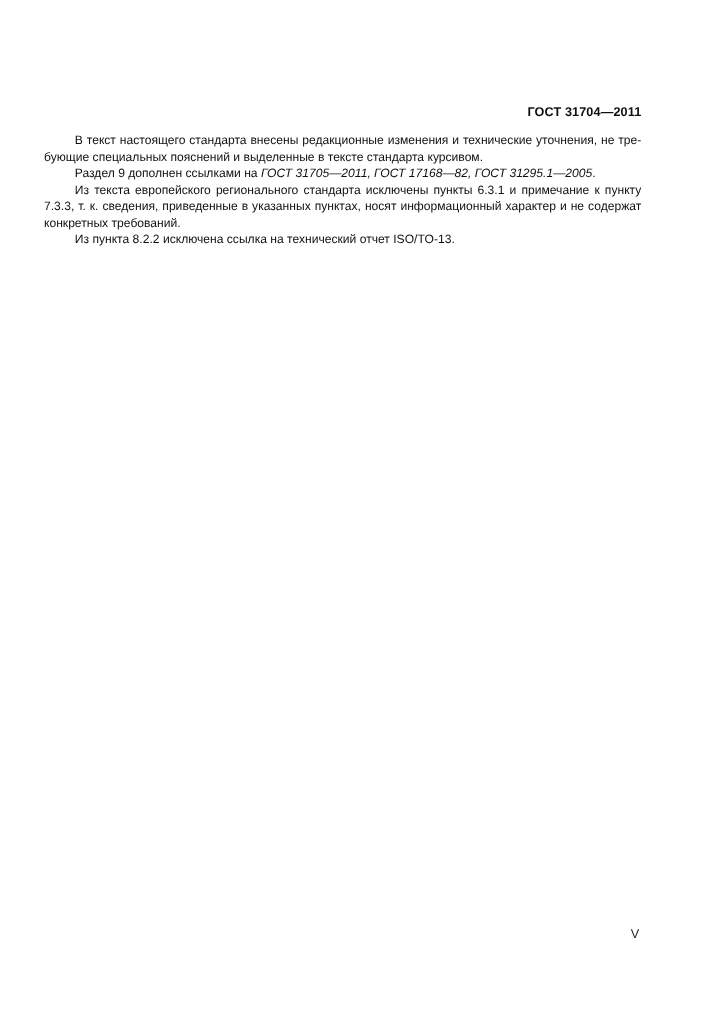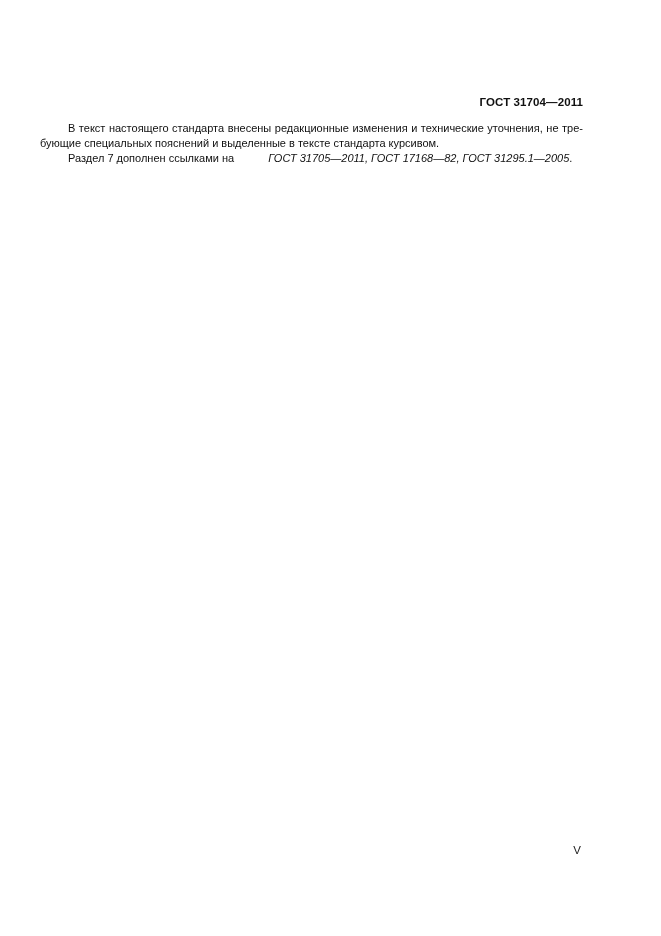--- a/index.html
+++ b/index.html
@@ -48,21 +48,21 @@
     left: 40px;
     right: 78px;
     font-size: 11px;
     line-height: 15px;
     text-align: justify;
     hyphens: manual;
   }
   .content p.para {
     text-indent: 28px;
   }
-  .it { font-style: italic; margin-left: 31px; }
+  .it { font-style: italic; }
   .page-number {
     position: absolute;
     top: 843px;
     left: 40px;
     right: 80px;
     text-align: right;
     font-size: 11.5px;
     line-height: 14px;
     color: #222;
   }
@@ -70,18 +70,20 @@
 </head>
 <body>
 
 <div class="page">
 
   <div class="running-header">ГОСТ 31704—2011</div>
 
 
   <div class="content">
       <p class="para"><span>В текст настоящего стандарта внесены редакционные изменения и технические уточнения, не тре­бующие специальных пояснений и выделенные в тексте стандарта курсивом.</span></p>
-      <p class="para"><span>Раздел 7 дополнен ссылками на </span><span class="it">ГОСТ 31705—2011, ГОСТ 17168—82, ГОСТ 31295.1—2005</span><span>.</span></p>
+      <p class="para"><span>Раздел 9 дополнен ссылками на </span><span class="it">ГОСТ 31705—2011, ГОСТ 17168—82, ГОСТ 31295.1—2005</span><span>.</span></p>
+      <p class="para"><span>Из текста европейского регионального стандарта исключены пункты 6.3.1 и примечание к пун­кту 7.3.3, т. к. сведения, приведенные в указанных пунктах, носят информационный характер и не содер­жат конкретных требований.</span></p>
+      <p class="para"><span>Из пункта 8.2.2 исключена ссылка на технический отчет ISO/TO-13.</span></p>
     </div>
 
   <div class="page-number">V</div>
 
 </div>
 
 </body></html>

